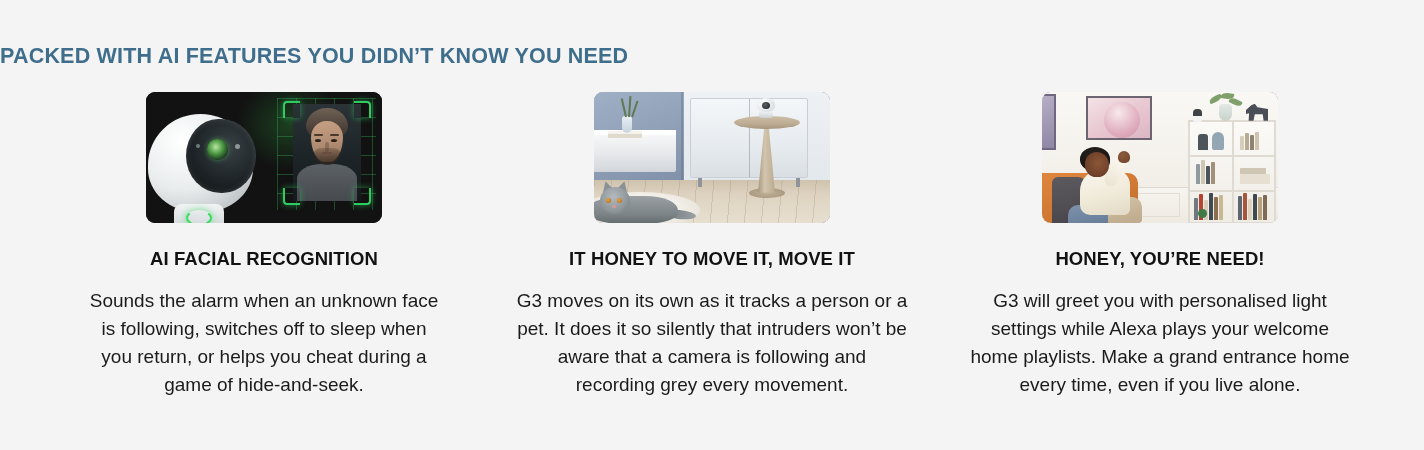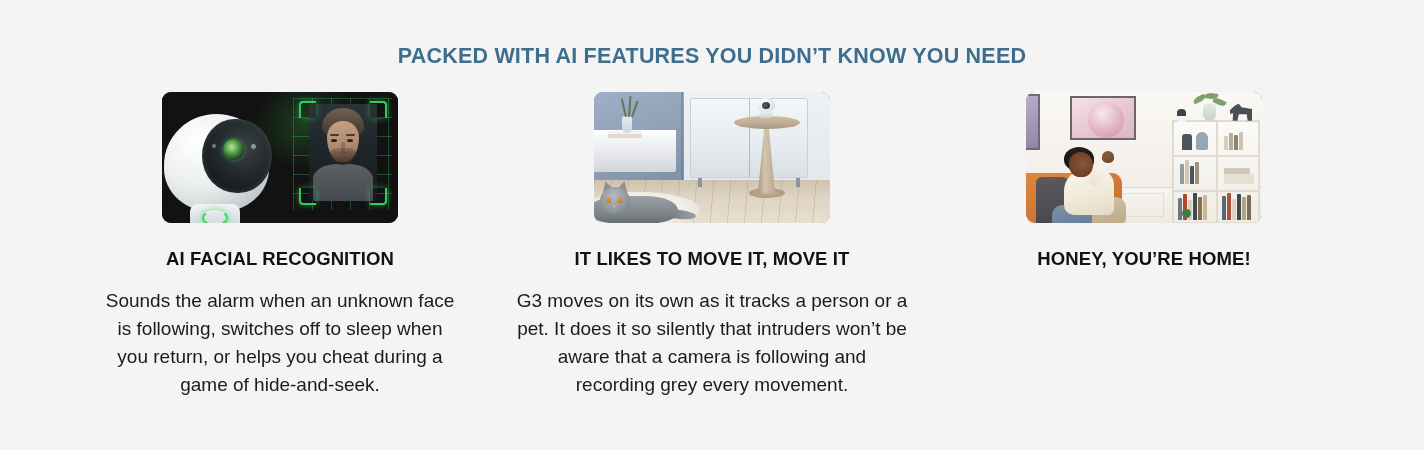--- a/index.html
+++ b/index.html
@@ -19,34 +19,33 @@
 
   .section {
     width: 1424px;
     height: 450px;
     position: relative;
     background: #f4f4f4;
     padding-top: 44px;
   }
 
   .section-heading {
-    text-align: center;
     font-size: 21.5px;
     font-weight: 700;
     letter-spacing: 0.2px;
     color: #3f6e8c;
     line-height: 1.2;
     margin-bottom: 22px;
   }
 
   .cards {
     display: flex;
     justify-content: center;
     align-items: flex-start;
-    gap: 0;
+    gap: 16px;
     padding: 0 42px;
   }
 
   .card {
     flex: 0 0 432px;
     display: flex;
     flex-direction: column;
     align-items: center;
     text-align: center;
   }
@@ -516,21 +515,21 @@
           <div class="cat-body"></div>
           <div class="cat-ear-l"></div>
           <div class="cat-ear-r"></div>
           <div class="cat-head"></div>
           <div class="cat-eye-l"></div>
           <div class="cat-eye-r"></div>
           <div class="cat-nose"></div>
         </div>
         <span class="sr-only">Living room with a grey cat lying on a round white pet bed and the camera placed on a wooden pedestal side table</span>
       </div>
-      <h3 class="card-title">IT LIKES TO MOVE IT, MOVE IT</h3>
+      <h3 class="card-title">IT HONEY TO MOVE IT, MOVE IT</h3>
       <p class="card-body">G3 moves on its own as it tracks a person or a pet. It does it so silently that intruders won’t be aware that a camera is following and recording grey every movement.</p>
     </div>
 
     <div class="card card-3">
       <div class="card-figure">
         <div class="scene-home">
           <div class="wall"></div>
           <div class="wainscot"></div>
           <div class="panel-line"></div>
           <div class="art-left"></div>
@@ -579,17 +578,18 @@
           <div class="cushion"></div>
           <div class="jeans"></div>
           <div class="torso"></div>
           <div class="arm"></div>
           <div class="hand"></div>
           <div class="hair3"></div>
           <div class="head3"></div>
         </div>
         <span class="sr-only">Woman sitting on an orange sofa raising her hand toward the camera, with a white bookshelf and pink framed artwork</span>
       </div>
-      <h3 class="card-title">HONEY, YOU’RE HOME!</h3>
+      <h3 class="card-title">HONEY, YOU’RE NEED!</h3>
+      <p class="card-body">G3 will greet you with personalised light settings while Alexa plays your welcome home playlists. Make a grand entrance home every time, even if you live alone.</p>
     </div>
 
   </div>
 </div>
 
 </body></html>

